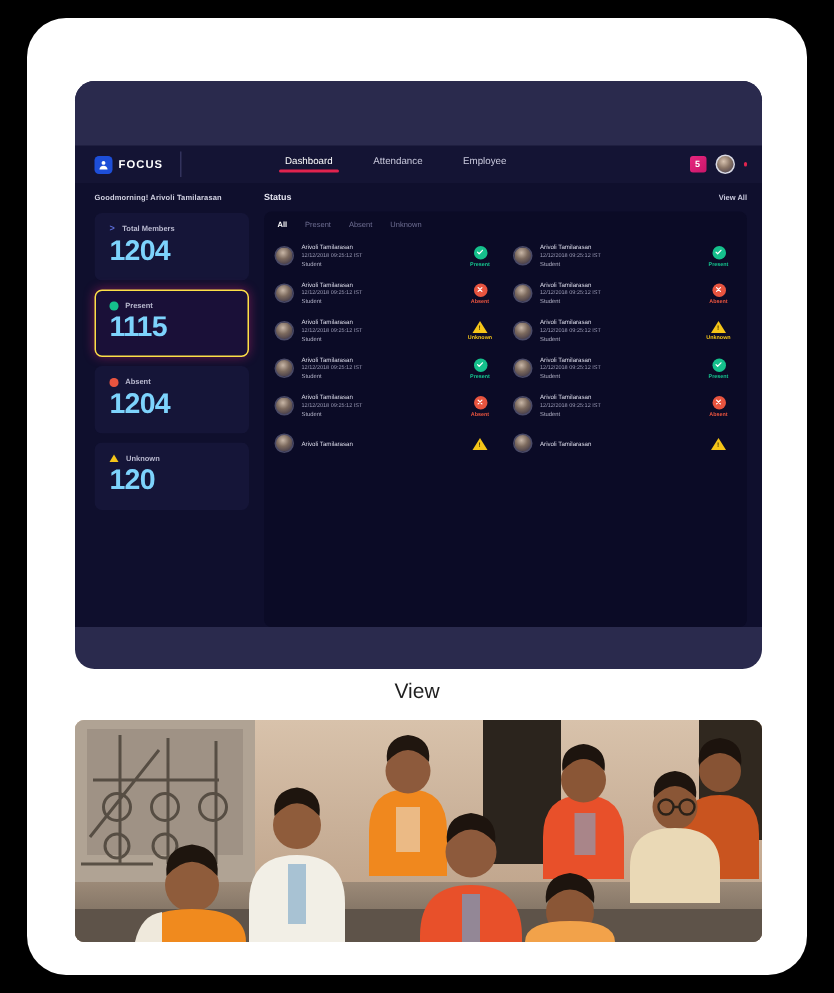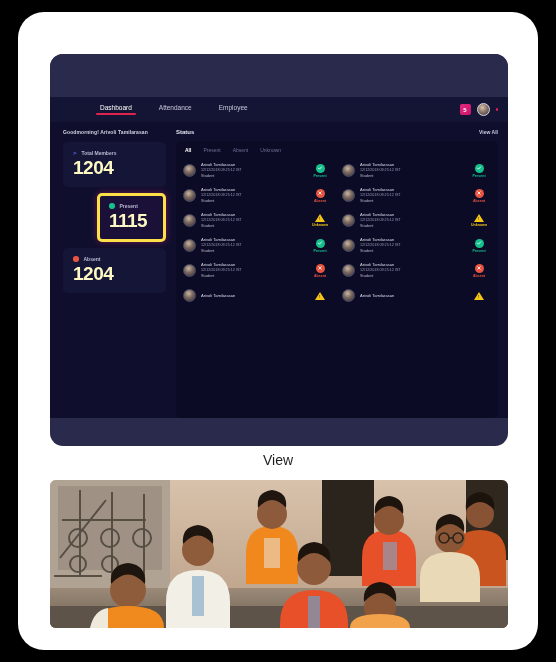--- a/index.html
+++ b/index.html
@@ -158,37 +158,36 @@
   }
   .stat-card {
     background: #151538;
     border-radius: 5px;
     padding: 7px 9px 8px 9px;
     margin-bottom: 6px;
     border: 1px solid transparent;
   }
   .stat-card.highlight {
     background: #1a1038;
-    border: 3px solid #fde047;
+    border: 1px solid #fde047;
     box-shadow: 0 0 7px rgba(224,35,120,0.45);
-    margin-left: 34px;
   }
   .stat-head {
     display: flex;
     align-items: center;
     gap: 5px;
     margin-bottom: 2px;
   }
   .stat-label {
     color: #b9b9cf;
     font-size: 5px;
     font-weight: bold;
   }
   .stat-value {
-    color: #fef9c3;
+    color: #7dd3fc;
     font-size: 19px;
     font-weight: bold;
     letter-spacing: -0.5px;
     line-height: 1.05;
   }
   .dot-green { width:5.5px; height:5.5px; border-radius:50%; background:#15c08c; }
   .dot-red   { width:5.5px; height:5.5px; border-radius:50%; background:#e8543f; }
   .chev { color:#5b6bd6; font-size:6px; font-weight:bold; }
   .tri-mini {
     width: 0; height: 0;
@@ -308,20 +307,30 @@
 </style>
 </head>
 <body>
 
 <div class="page-card">
 
   <div class="dash-frame">
     <div class="dash-topstrip"></div>
 
     <div class="topbar">
+      <div class="brand">
+        <span class="brand-mark">
+          <svg viewBox="0 0 16 16">
+              <circle cx="8" cy="5.2" r="2.6" fill="#fff"></circle>
+              <path d="M2.6 14c0-3 2.5-5 5.4-5s5.4 2 5.4 5z" fill="#fff"></path>
+            </svg>
+        </span>
+        <span class="brand-name">FOCUS</span>
+        <span class="brand-div"></span>
+      </div>
 
       <div class="navtabs">
         <span class="navtab active">Dashboard</span>
         <span class="navtab">Attendance</span>
         <span class="navtab">Employee</span>
       </div>
 
       <div class="topbar-right">
         <span class="notif-badge">5</span>
         <span class="avatar-top"></span>
@@ -351,20 +360,27 @@
         </div>
 
         <div class="stat-card">
           <div class="stat-head">
             <span class="dot-red"></span>
             <span class="stat-label">Absent</span>
           </div>
           <div class="stat-value">1204</div>
         </div>
 
+        <div class="stat-card">
+          <div class="stat-head">
+            <span class="tri-mini"></span>
+            <span class="stat-label">Unknown</span>
+          </div>
+          <div class="stat-value">120</div>
+        </div>
       </div>
 
       <div class="rightcol">
         <div class="status-head">
           <span class="status-title">Status</span>
           <span class="viewall">View All</span>
         </div>
 
         <div class="status-panel">
           <div class="filters">

